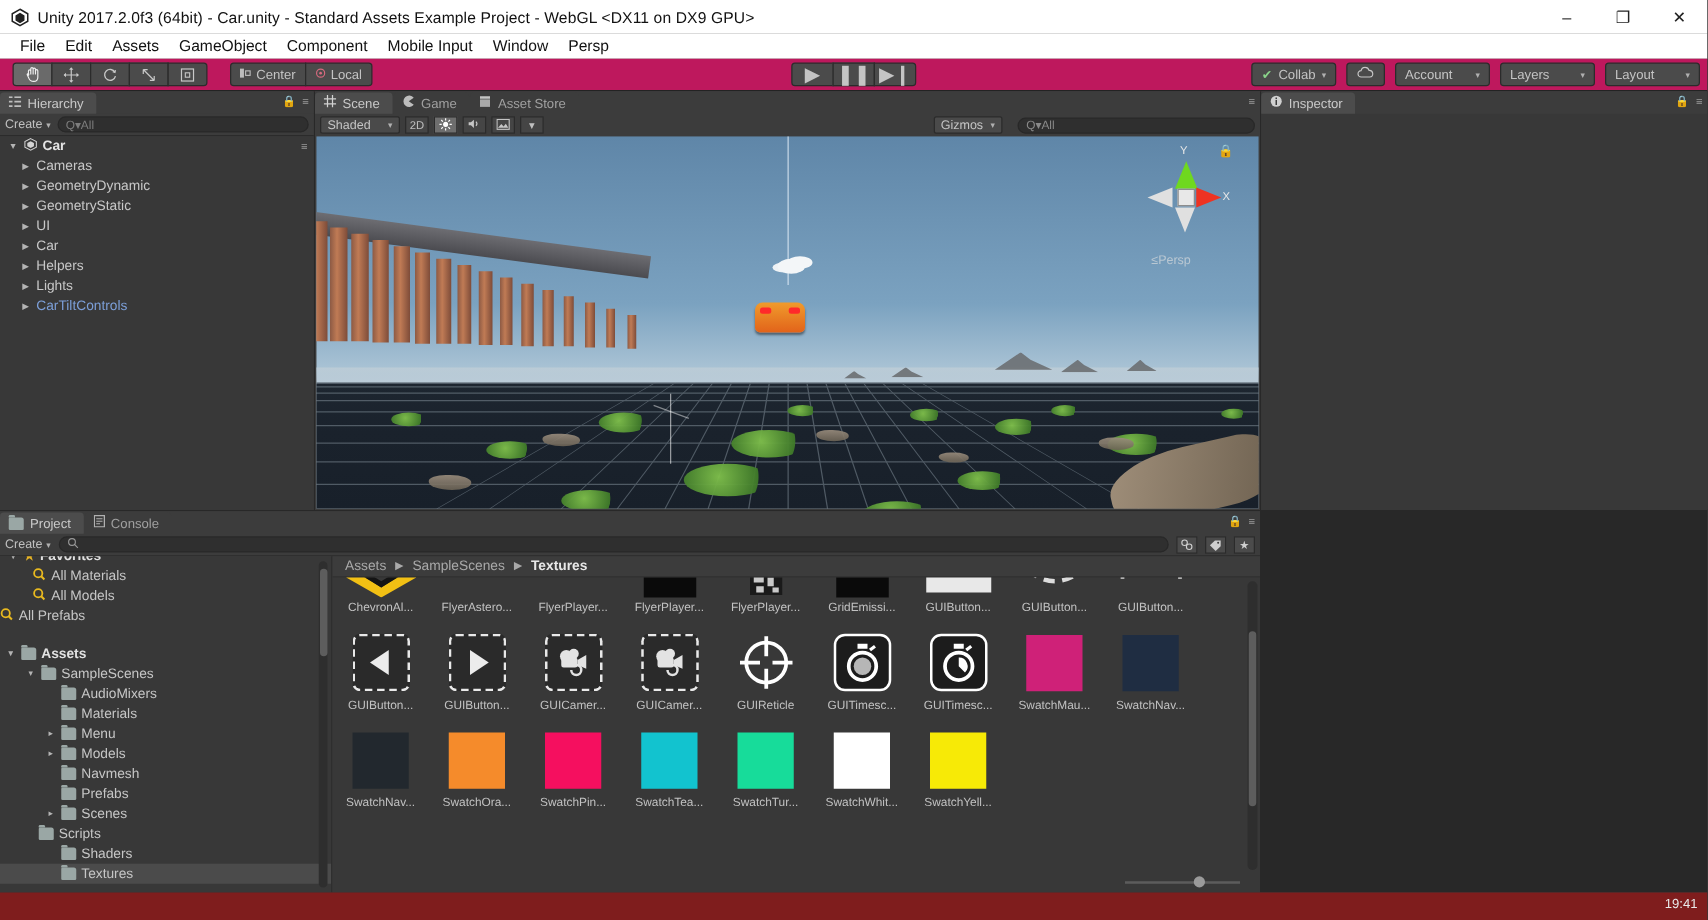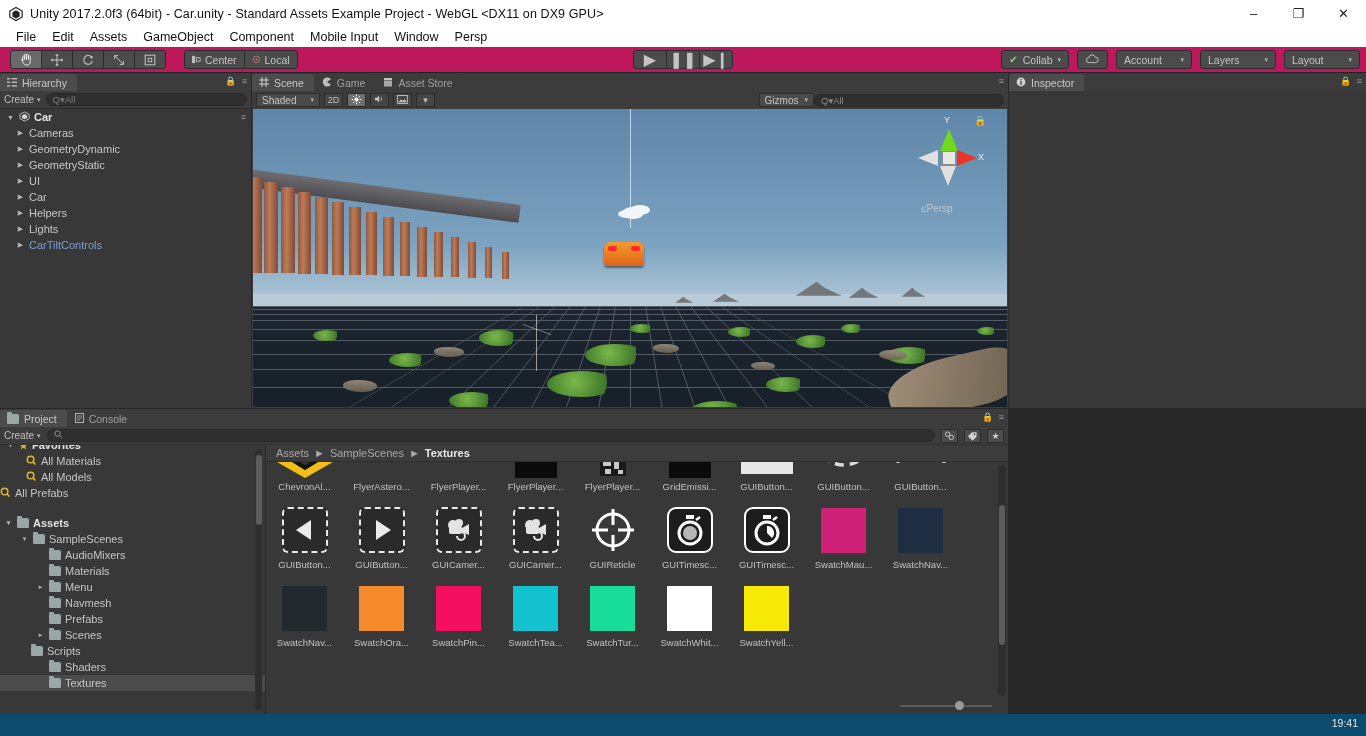--- a/index.html
+++ b/index.html
@@ -72,21 +72,21 @@
 
   
   #scene{ left:252px; top:0; width:756px; height:335px; background:#3c3c3c; }
   .scene-toolbar{ height:18px; background:#3c3c3c; display:flex; align-items:center;
     padding:0 4px; gap:4px; }
   .sc-drop{ height:14px; background:#4a4a4a; border:1px solid #2b2b2b; border-radius:2px;
     display:flex; align-items:center; padding:0 5px; font-size:10px; color:#c5c5c5; gap:14px; }
   .sc-btn{ height:14px; min-width:19px; background:#454545; border:1px solid #2b2b2b;
     display:flex; align-items:center; justify-content:center; font-size:9px; color:#c0c0c0; }
   .sc-btn.on{ background:#6e6e6e; color:#fff; }
-  .scene-right{ margin-left:auto; display:flex; align-items:center; gap:0; }
+  .scene-right{ margin-left:auto; display:flex; align-items:center; gap:12px; }
   .gizmo-drop{ height:14px; background:#4a4a4a; border:1px solid #2b2b2b; border-radius:2px;
     padding:0 5px; font-size:10px; color:#c5c5c5; display:flex; align-items:center; gap:6px; }
   .gizmo-search{ width:190px; height:13px; background:#2f2f2f; border:1px solid #282828;
     border-radius:7px; font-size:9.5px; color:#8a8a8a; display:flex; align-items:center;
     padding:0 6px; gap:3px; }
   .viewport{ position:relative; width:754px; height:298px; margin:0 1px; overflow:hidden; }
 
   
   .sky{ position:absolute; inset:0; background:linear-gradient(#5f86a8 0%, #7ba2c0 45%, #a8c2d4 62%, #b9cbd8 66%); }
   .ground{ position:absolute; left:0; right:0; top:66%; bottom:0;
@@ -167,21 +167,21 @@
   .zoom-knob{ position:absolute; left:60%; width:9px; height:9px; background:#9a9a9a; border-radius:50%; }
 
   
   .sw{ width:45px; height:45px; }
   .dashed-box{ width:46px; height:46px; border:2px dashed #e9e9e9; border-radius:6px;
     background:#2a2a2a; display:flex; align-items:center; justify-content:center; }
   .solid-box{ width:46px; height:46px; border:2px solid #fff; border-radius:9px;
     background:#1c1c1c; display:flex; align-items:center; justify-content:center; }
 
   
-  .taskbar{ position:absolute; left:0; right:0; bottom:0; height:22px; background:#0c4a6e; }
+  .taskbar{ position:absolute; left:0; right:0; bottom:0; height:22px; background:#7f1d1d; }
   .tb-time{ position:absolute; right:8px; top:3px; font-size:10.5px; color:#e9e9e9; }
 </style>
 </head>
 <body>
 
 <div class="titlebar">
   <span class="title-icon">
     <svg width="16" height="16" viewBox="0 0 16 16">
       <polygon points="8,1.4 14.2,5 14.2,11 8,14.6 1.8,11 1.8,5" fill="none" stroke="#222" stroke-width="1.2"></polygon>
       <polygon points="8,4.2 11.6,6.3 11.6,10.4 8,12.5 4.4,10.4 4.4,6.3" fill="#222"></polygon>
@@ -675,20 +675,25 @@
               <span class="tri"></span>
               <span class="folder-ico"></span>
               <span>Materials</span>
             </div>
             <div class="trow" style="padding-left: 36px;">
               <span class="tri">▸</span>
               <span class="folder-ico"></span>
               <span>Menu</span>
             </div>
             <div class="trow" style="padding-left: 36px;">
+              <span class="tri">▸</span>
+              <span class="folder-ico"></span>
+              <span>Models</span>
+            </div>
+            <div class="trow" style="padding-left: 36px;">
               <span class="tri"></span>
               <span class="folder-ico"></span>
               <span>Navmesh</span>
             </div>
             <div class="trow" style="padding-left: 36px;">
               <span class="tri"></span>
               <span class="folder-ico"></span>
               <span>Prefabs</span>
             </div>
             <div class="trow" style="padding-left: 36px;">

